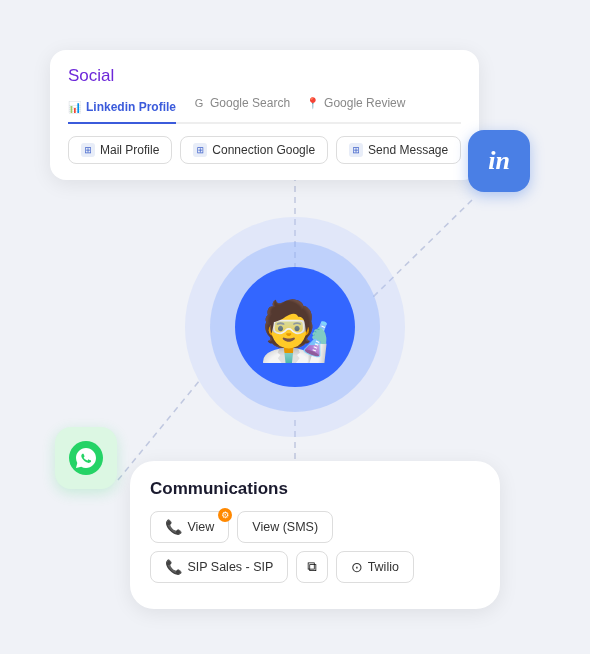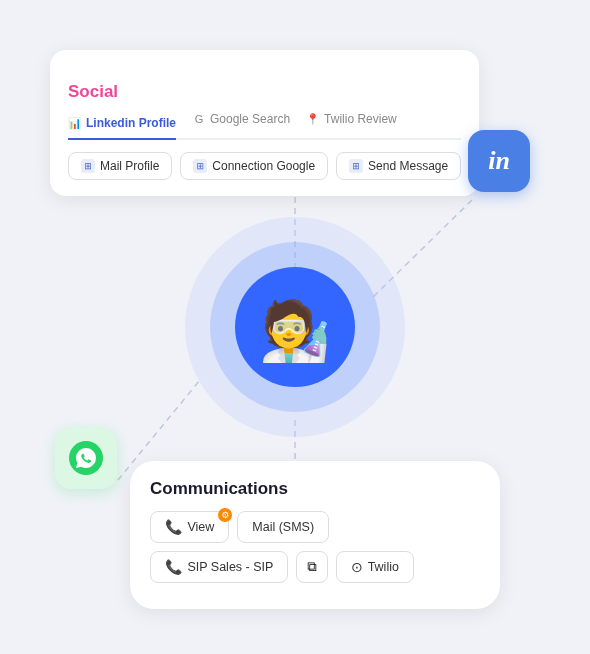--- a/index.html
+++ b/index.html
@@ -30,24 +30,23 @@
       background: #fff;
       border-radius: 16px;
       padding: 16px 18px;
       box-shadow: 0 4px 20px rgba(0,0,0,0.08);
       z-index: 2;
       min-width: 370px;
     }
 
     .social-card-title {
       font-size: 17px;
-      font-weight: 700;
-      color: #ec4899;
+      font-weight: 400;
+      color: #6d28d9;
       margin-bottom: 10px;
-      margin-top: 16px;
     }
 
     .social-tabs {
       display: flex;
       gap: 16px;
       margin-bottom: 12px;
       border-bottom: 2px solid #eee;
       padding-bottom: 8px;
     }
 
@@ -302,21 +301,21 @@
       <div class="social-tab active">
         <span class="social-tab-icon">📊</span>
         <span>Linkedin Profile</span>
       </div>
       <div class="social-tab">
         <span class="social-tab-icon">G</span>
         <span>Google Search</span>
       </div>
       <div class="social-tab">
         <span class="social-tab-icon">📍</span>
-        <span>Twilio Review</span>
+        <span>Google Review</span>
       </div>
     </div>
     <div class="social-actions">
       <button class="social-btn">
         <span class="social-btn-icon">⊞</span>
         <span>Mail Profile</span>
       </button>
       <button class="social-btn">
         <span class="social-btn-icon">⊞</span>
         <span>Connection Google</span>
@@ -351,21 +350,21 @@
 
   <div class="comms-card">
     <div class="comms-title">Communications</div>
     <div class="comms-row">
       <button class="comms-btn call-badge">
         <span class="comms-btn-icon">📞</span>
         <span>View</span>
         <span class="call-gear">⚙</span>
       </button>
       <button class="comms-btn">
-        <span>Mail (SMS)</span>
+        <span>View (SMS)</span>
       </button>
     </div>
     <div class="comms-row">
       <button class="comms-btn">
         <span class="comms-btn-icon">📞</span>
         <span>SIP Sales - SIP</span>
       </button>
       <button class="copy-icon-btn">
         <span>⧉</span>
       </button>

